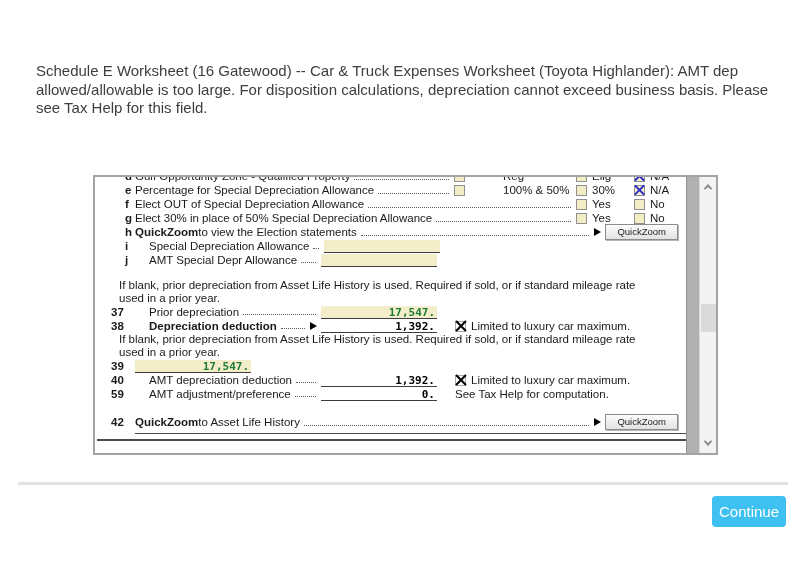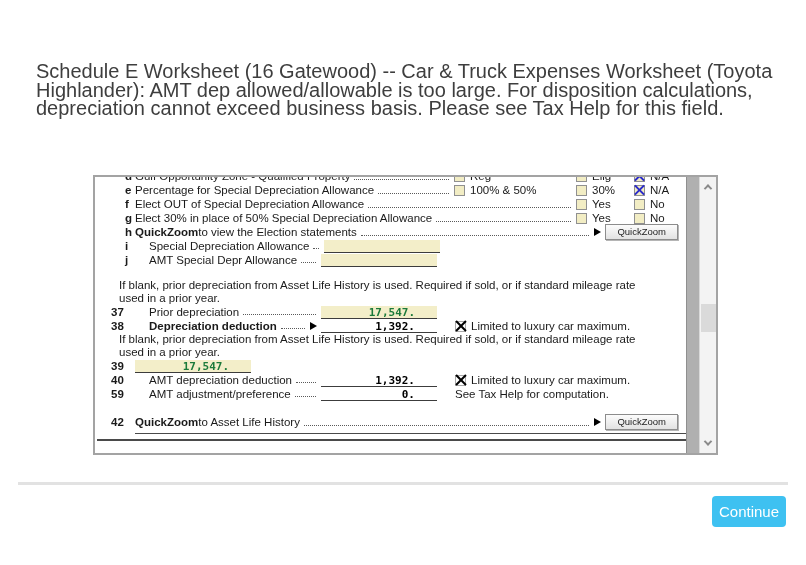--- a/index.html
+++ b/index.html
@@ -1,21 +1,21 @@
 <!DOCTYPE html>
 <html><head>
 <meta charset="utf-8">
 <style>
   * { margin:0; padding:0; box-sizing:border-box; }
   html,body { width:806px; height:565px; background:#ffffff; font-family:"Liberation Sans", sans-serif; overflow:hidden; }
   .page { position:relative; width:806px; height:565px; background:#fff; }
 
   
   .title { position:absolute; left:17px; top:18px; font-size:23px; font-weight:bold; color:#1d7bba; }
-  .msg   { position:absolute; left:36px; top:62px; width:742px; font-size:20px; line-height:18.5px; color:#3e3e3e; }
+  .msg   { position:absolute; left:36px; top:62px; width:742px; font-size:15px; line-height:18.5px; color:#3e3e3e; }
   .fieldline { position:absolute; left:36px; top:131px; font-size:15px; color:#3e3e3e; }
   .fieldline .fval { font-size:13px; margin-left:6px; color:#3e3e3e; }
 
   
   .worksheet { position:absolute; left:93px; top:175px; width:625px; height:280px;
                border:2px solid #a3a3a3; background:#ffffff; }
   .form-content { position:absolute; left:2px; top:0; right:30px; bottom:0; overflow:hidden;
                   font-size:11.5px; color:#1a1a1a; }
   .form-gutter { position:absolute; right:17px; top:0; bottom:0; width:13px; background:#b0b0b0;
                  border-left:1px solid #8f8f8f; }
@@ -29,32 +29,32 @@
   .sb-thumb { position:absolute; left:1px; width:15px; top:127px; height:28px; background:#dadada; }
 
   
   .frow { display:flex; align-items:center; height:14px; white-space:nowrap; }
   .frow.clipped { margin-top:-8px; }
   .rlbl { flex:0 0 38px; padding-left:28px; font-weight:bold; }
   .rnum { flex:0 0 38px; padding-left:14px; font-weight:bold; }
   .leader { flex:1 1 auto; align-self:flex-end; border-bottom:1.5px dotted #5a5a5a; margin:0 5px 3px 4px; min-width:6px; }
   .lead-to-field { flex:0 0 172px; display:flex; align-items:center;margin-left:14px; }
   .lead-to-field .leader { flex:1 1 auto; }
-  .optcol1 { flex:0 0 122px; display:flex; align-items:center; }
+  .optcol1 { flex:0 0 122px; display:flex; align-items:center;gap:33px; }
   .optcol2 { flex:0 0 58px;  display:flex; align-items:center; }
   .optcol3 { flex:0 0 52px;  display:flex; align-items:center; }
   .cb { position:relative; width:11px; height:11px; background:#f2edc4; border:1px solid #909090;
         margin-right:5px; flex:0 0 11px; }
   .cb.white { background:#ffffff; border-color:#a8a8a8; }
   .xmark { position:absolute; left:50%; top:50%; width:0; height:0; }
   .xmark i { position:absolute; display:block; width:14px; height:2px; left:-7px; top:-1px; background:#000; }
   .xmark i:nth-child(1){ transform:rotate(45deg); } .xmark i:nth-child(2){ transform:rotate(-45deg); }
   .xmark.blue i { background:#2a2acc; width:13px; left:-6.5px; }
   .vfield { display:inline-block; width:116px; height:13px; line-height:13px; text-align:right;
-            padding-right:22px; font-family:"DejaVu Sans Mono", monospace; font-weight:bold; font-size:11px;
+            padding-right:2px; font-family:"DejaVu Sans Mono", monospace; font-weight:bold; font-size:11px;
             border-bottom:1px solid #3c3c3c; color:#000; background:#fff; }
   .vfield.calc { background:#f3eec9; color:#1b7a3a; }
   .after-note { margin-left:18px; }
   .arrow { width:0; height:0; border-left:7px solid #000; border-top:4px solid transparent;
            border-bottom:4px solid transparent; margin-right:4px; flex:0 0 auto; }
   .qz-btn { font-size:9.5px; color:#222; padding:1px 11px 2px; background:linear-gradient(#fcfcfc,#e2e2e2);
             border:1px solid #8c8c8c; box-shadow:1px 1px 0 #b5b5b5; margin-right:8px; }
   .qz-wrap { display:flex; align-items:center; }
   .note { margin-left:22px; width:535px; line-height:13px; white-space:normal; color:#1a1a1a; }
   .gap12 { height:12px; } .gap14 { height:14px; }

